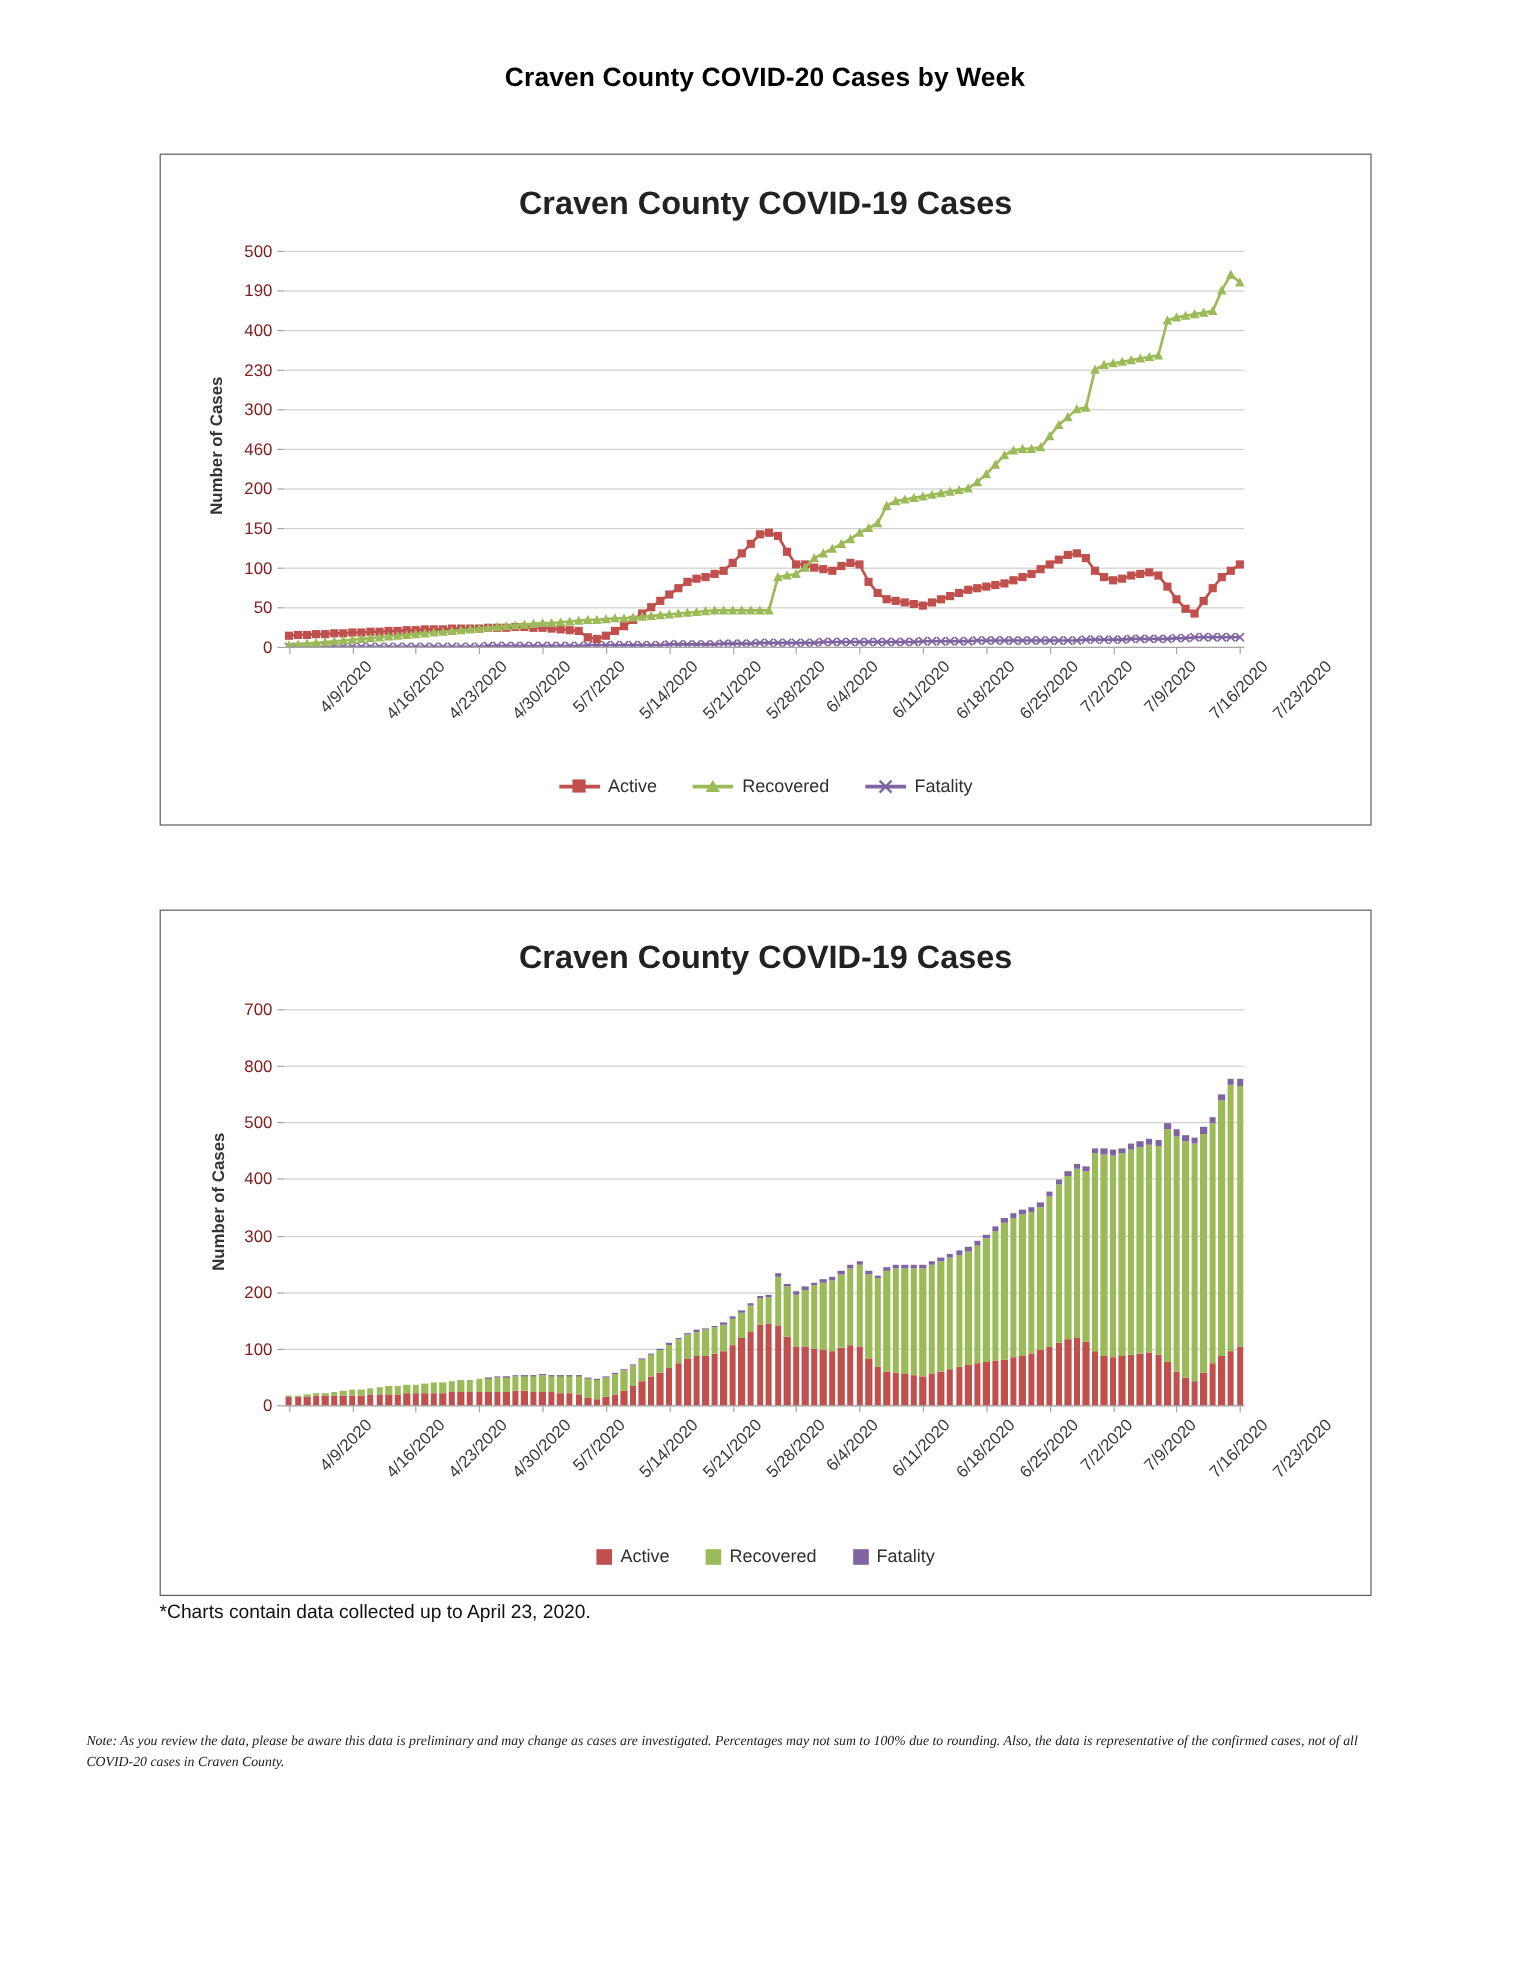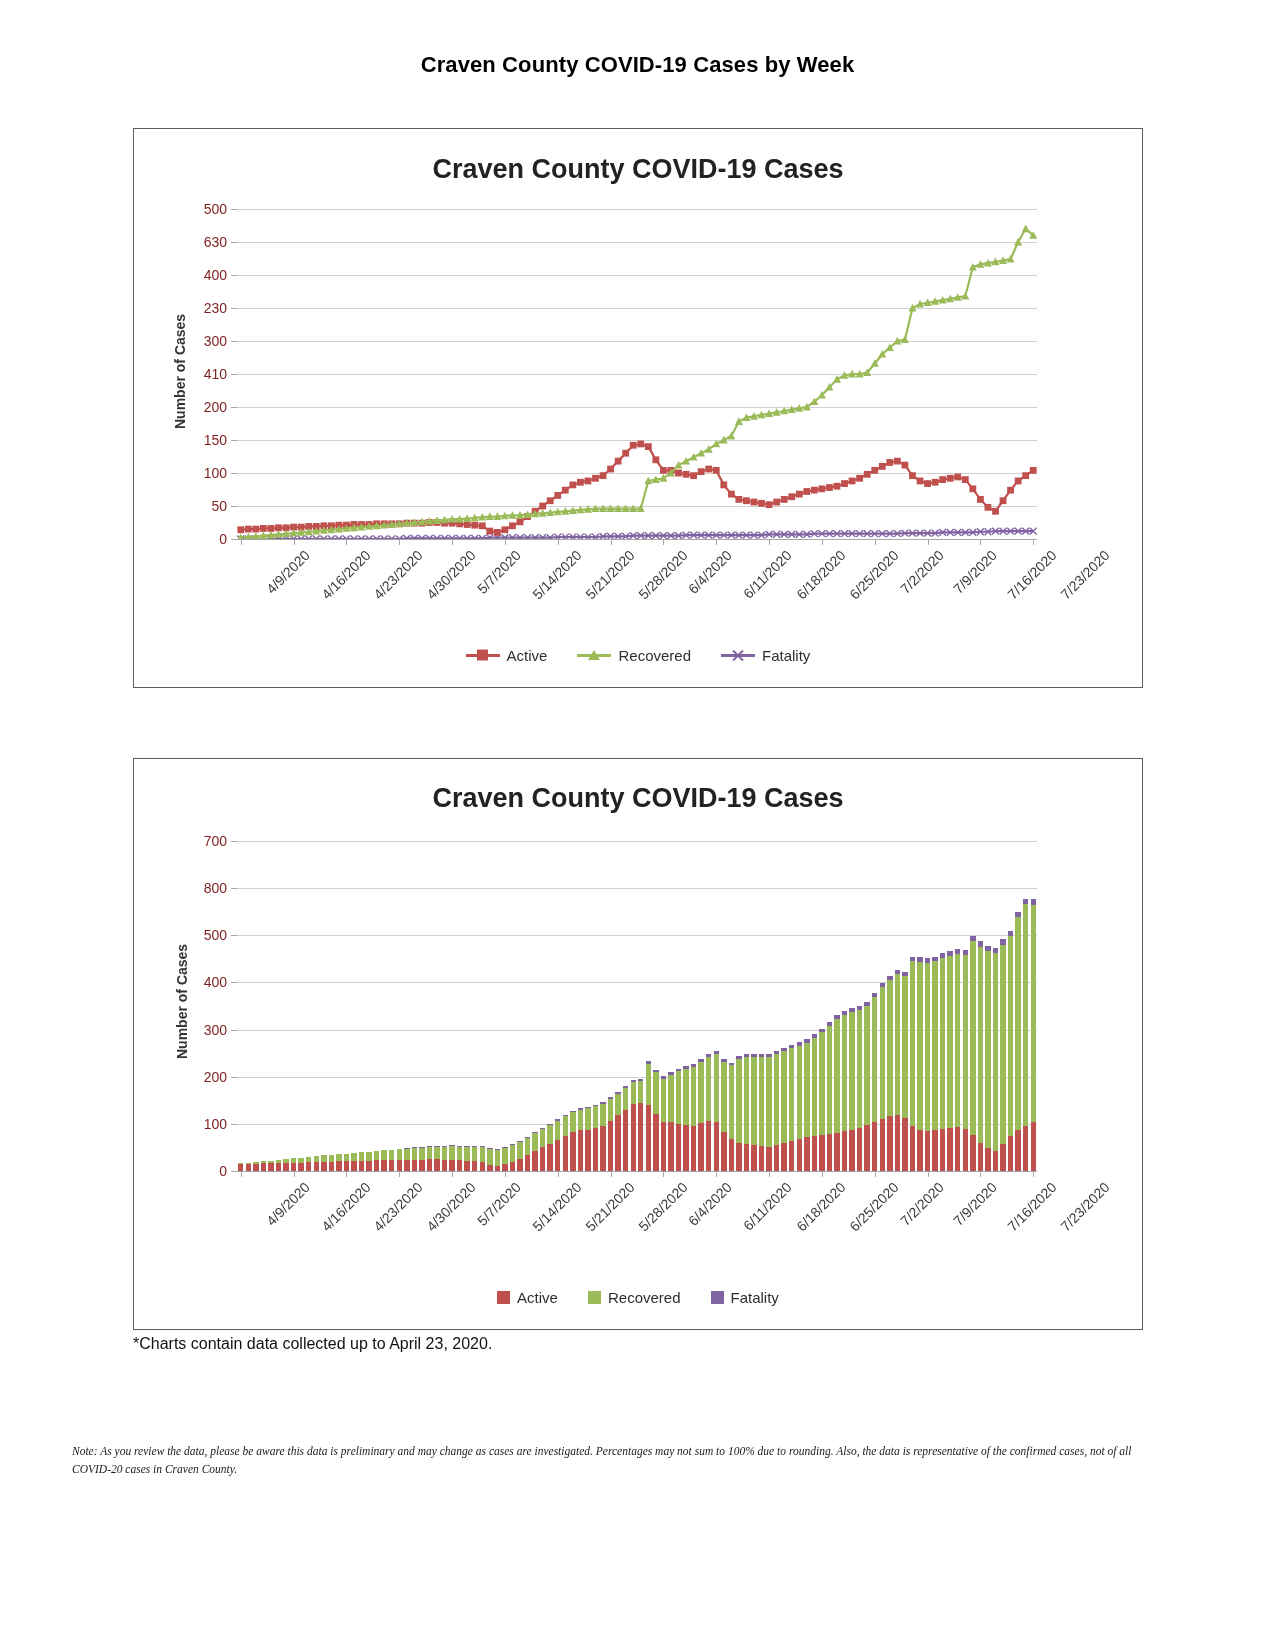--- a/index.html
+++ b/index.html
@@ -182,21 +182,21 @@
     font-style: italic;
     line-height: 1.55;
     color: #1a1a1a;
     font-family: "Liberation Serif", serif;
   }
   svg { display: block; }
 </style>
 </head>
 <body>
 
-<div class="page-title">Craven County COVID-19 Cases by Week</div>
+<div class="page-title">Craven County COVID-20 Cases by Week</div>
 
 <div class="chart-frame" id="chart1-frame">
   <div class="chart-title" id="chart1-title">Craven County COVID-19 Cases</div>
   <div class="axis-title" id="chart1-ylabel">Number of Cases</div>
   <div class="plot" id="chart1-plot">
       <div class="gridline" style="top: 330px;"></div>
       <div class="ytick-mark" style="top: 330px;"></div>
       <div class="ytick" style="top: 330px;">0</div>
       <div class="gridline" style="top: 297px;"></div>
       <div class="ytick-mark" style="top: 297px;"></div>
@@ -205,33 +205,33 @@
       <div class="ytick-mark" style="top: 264px;"></div>
       <div class="ytick" style="top: 264px;">100</div>
       <div class="gridline" style="top: 231px;"></div>
       <div class="ytick-mark" style="top: 231px;"></div>
       <div class="ytick" style="top: 231px;">150</div>
       <div class="gridline" style="top: 198px;"></div>
       <div class="ytick-mark" style="top: 198px;"></div>
       <div class="ytick" style="top: 198px;">200</div>
       <div class="gridline" style="top: 165px;"></div>
       <div class="ytick-mark" style="top: 165px;"></div>
-      <div class="ytick" style="top: 165px;">410</div>
+      <div class="ytick" style="top: 165px;">460</div>
       <div class="gridline" style="top: 132px;"></div>
       <div class="ytick-mark" style="top: 132px;"></div>
       <div class="ytick" style="top: 132px;">300</div>
       <div class="gridline" style="top: 99px;"></div>
       <div class="ytick-mark" style="top: 99px;"></div>
       <div class="ytick" style="top: 99px;">230</div>
       <div class="gridline" style="top: 66px;"></div>
       <div class="ytick-mark" style="top: 66px;"></div>
       <div class="ytick" style="top: 66px;">400</div>
       <div class="gridline" style="top: 33px;"></div>
       <div class="ytick-mark" style="top: 33px;"></div>
-      <div class="ytick" style="top: 33px;">630</div>
+      <div class="ytick" style="top: 33px;">190</div>
       <div class="gridline" style="top: 0px;"></div>
       <div class="ytick-mark" style="top: 0px;"></div>
       <div class="ytick" style="top: 0px;">500</div>
       <div class="axis-line-bottom" style="top: 330px;"></div>
       <div class="xlabels" style="top: 330px;">
         <div class="xlabel" style="left: 9.77358px;">4/9/2020</div>
         <div style="position: absolute; left: 3.77358px; top: 0px; width: 1px; height: 6px; background: rgb(166, 166, 166);"></div>
         <div class="xlabel" style="left: 62.6038px;">4/16/2020</div>
         <div style="position: absolute; left: 56.6038px; top: 0px; width: 1px; height: 6px; background: rgb(166, 166, 166);"></div>
         <div class="xlabel" style="left: 115.434px;">4/23/2020</div>

